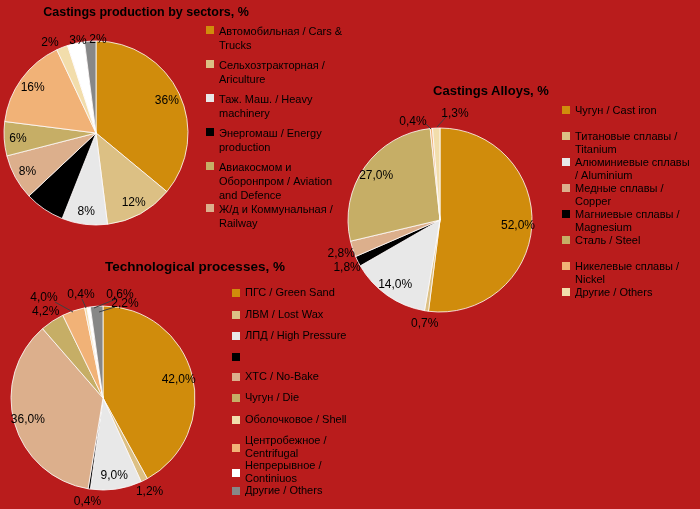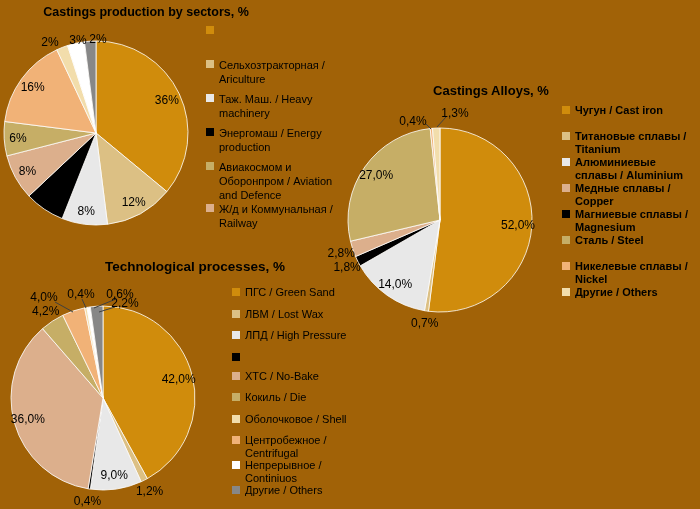--- a/index.html
+++ b/index.html
@@ -1,38 +1,38 @@
 <!DOCTYPE html>
 <html><head>
 <meta charset="utf-8">
 <style>
   html,body{margin:0;padding:0;background:#fff;}
-  .canvas{position:relative;width:700px;height:509px;background:#a16207;overflow:hidden;
+  .canvas{position:relative;width:700px;height:509px;background:#b91c1c;overflow:hidden;
           font-family:"Liberation Sans", sans-serif;color:#000;}
   .chart-title{position:absolute;font-weight:bold;text-align:center;color:#000;}
   .t0{left:31px;top:5px;width:230px;font-size:12.5px;}
   .t1{left:416px;top:83px;width:150px;font-size:13px;}
   .t2{left:85px;top:259px;width:220px;font-size:13.5px;}
   svg.pie{position:absolute;overflow:visible;}
   .p0{left:-19px;top:-7px;}
   .p1{left:325px;top:80px;}
   .p2{left:-12px;top:258px;}
   svg text{font-family:"Liberation Sans", sans-serif;font-size:12px;fill:#000;}
   .legend{position:absolute;font-size:11px;}
   .l0{left:206px;top:24px;width:145px;}
   .l1{left:562px;top:104px;width:135px;}
   .l2{left:232px;top:286px;width:130px;}
   .li{display:flex;align-items:flex-start;}
   .l0 .li{min-height:34px;}
   .l1 .li{min-height:26px;}
-  .l2 .li{margin-bottom:9px;}
+  .l2 .li{margin-bottom:9px;align-items:center;}
   .sw{flex:0 0 auto;width:8px;height:8px;margin:2px 5px 0 0;display:inline-block;}
   .lt{display:inline-block;}
   .l0 .lt{width:130px;line-height:14px;}
-  .l1 .lt{width:118px;line-height:13px;font-weight:bold;}
+  .l1 .lt{width:118px;line-height:13px;}
   .l2 .lt{width:117px;line-height:12.5px;}
 </style>
 </head>
 <body>
 
 <div class="canvas">
 
   <div class="chart-title t0">Castings production by sectors, %</div>
   <svg id="pie0" class="pie p0" width="230" height="255" viewBox="0 0 230 255">
       <path d="M115,140 L115.00,48.00 A92,92 0 0 1 185.89,198.64 Z" fill="#D08C0C" stroke="#ffffff" stroke-width="0.8"></path>
@@ -51,20 +51,21 @@
       <text x="46.5" y="177.7" dy="4" text-anchor="middle">8%</text>
       <text x="37.0" y="144.9" dy="4" text-anchor="middle">6%</text>
       <text x="51.7" y="94.0" dy="4" text-anchor="middle">16%</text>
       <text x="69.0" y="49.0" dy="4" text-anchor="middle">2%</text>
       <text x="97.0" y="47.0" dy="4" text-anchor="middle">3%</text>
       <text x="117.0" y="46.0" dy="4" text-anchor="middle">2%</text>
     </svg>
   <div id="legend0" class="legend l0">
       <div class="li">
         <span class="sw" style="background: rgb(208, 140, 12);"></span>
+        <span class="lt">Автомобильная / Cars &amp; Trucks</span>
       </div>
       <div class="li">
         <span class="sw" style="background: rgb(220, 192, 132);"></span>
         <span class="lt">Сельхозтракторная / Ariculture</span>
       </div>
       <div class="li">
         <span class="sw" style="background: rgb(232, 232, 232);"></span>
         <span class="lt">Таж. Маш. / Heavy machinery</span>
       </div>
       <div class="li">
@@ -179,21 +180,21 @@
       </div>
       <div class="li">
         <span class="sw" style="background: rgb(0, 0, 0);"></span>
       </div>
       <div class="li">
         <span class="sw" style="background: rgb(220, 175, 140);"></span>
         <span class="lt">ХТС / No-Bake</span>
       </div>
       <div class="li">
         <span class="sw" style="background: rgb(198, 174, 102);"></span>
-        <span class="lt">Кокиль / Die</span>
+        <span class="lt">Чугун / Die</span>
       </div>
       <div class="li">
         <span class="sw" style="background: rgb(242, 221, 171);"></span>
         <span class="lt">Оболочковое / Shell</span>
       </div>
       <div class="li" style="margin-bottom: 0px;">
         <span class="sw" style="background: rgb(241, 178, 119);"></span>
         <span class="lt">Центробежное / Centrifugal</span>
       </div>
       <div class="li" style="margin-bottom: 0px;">

